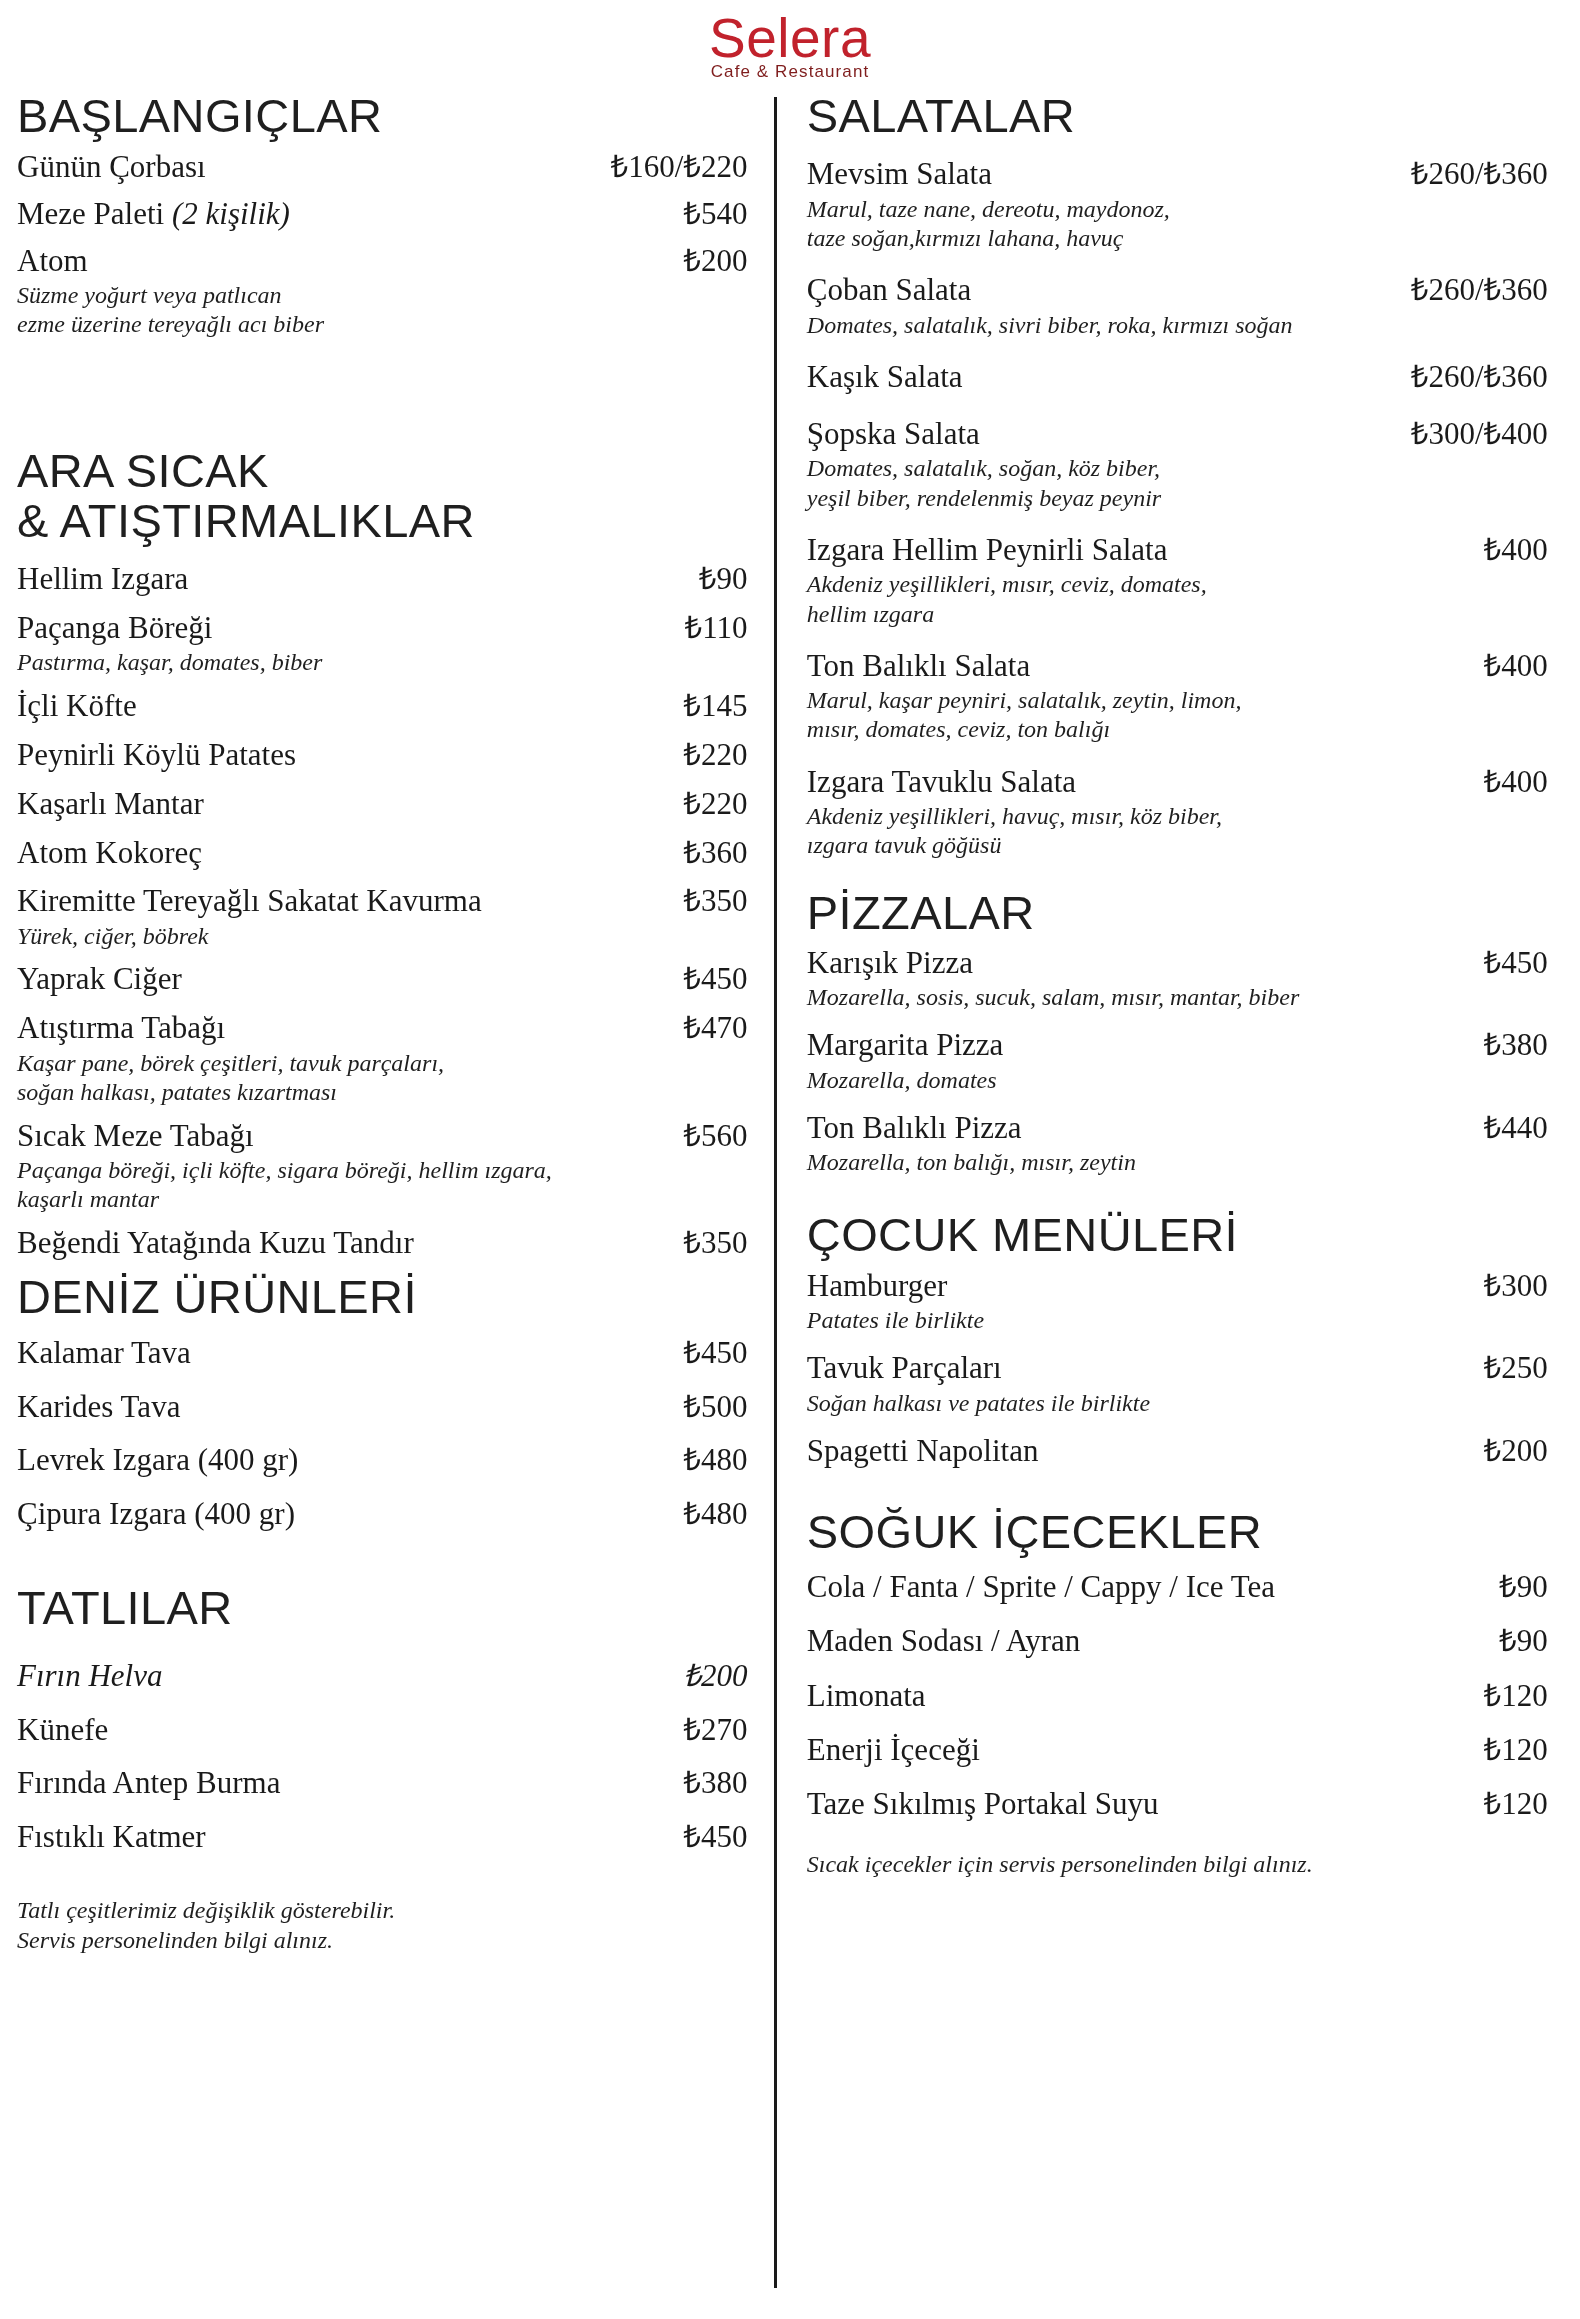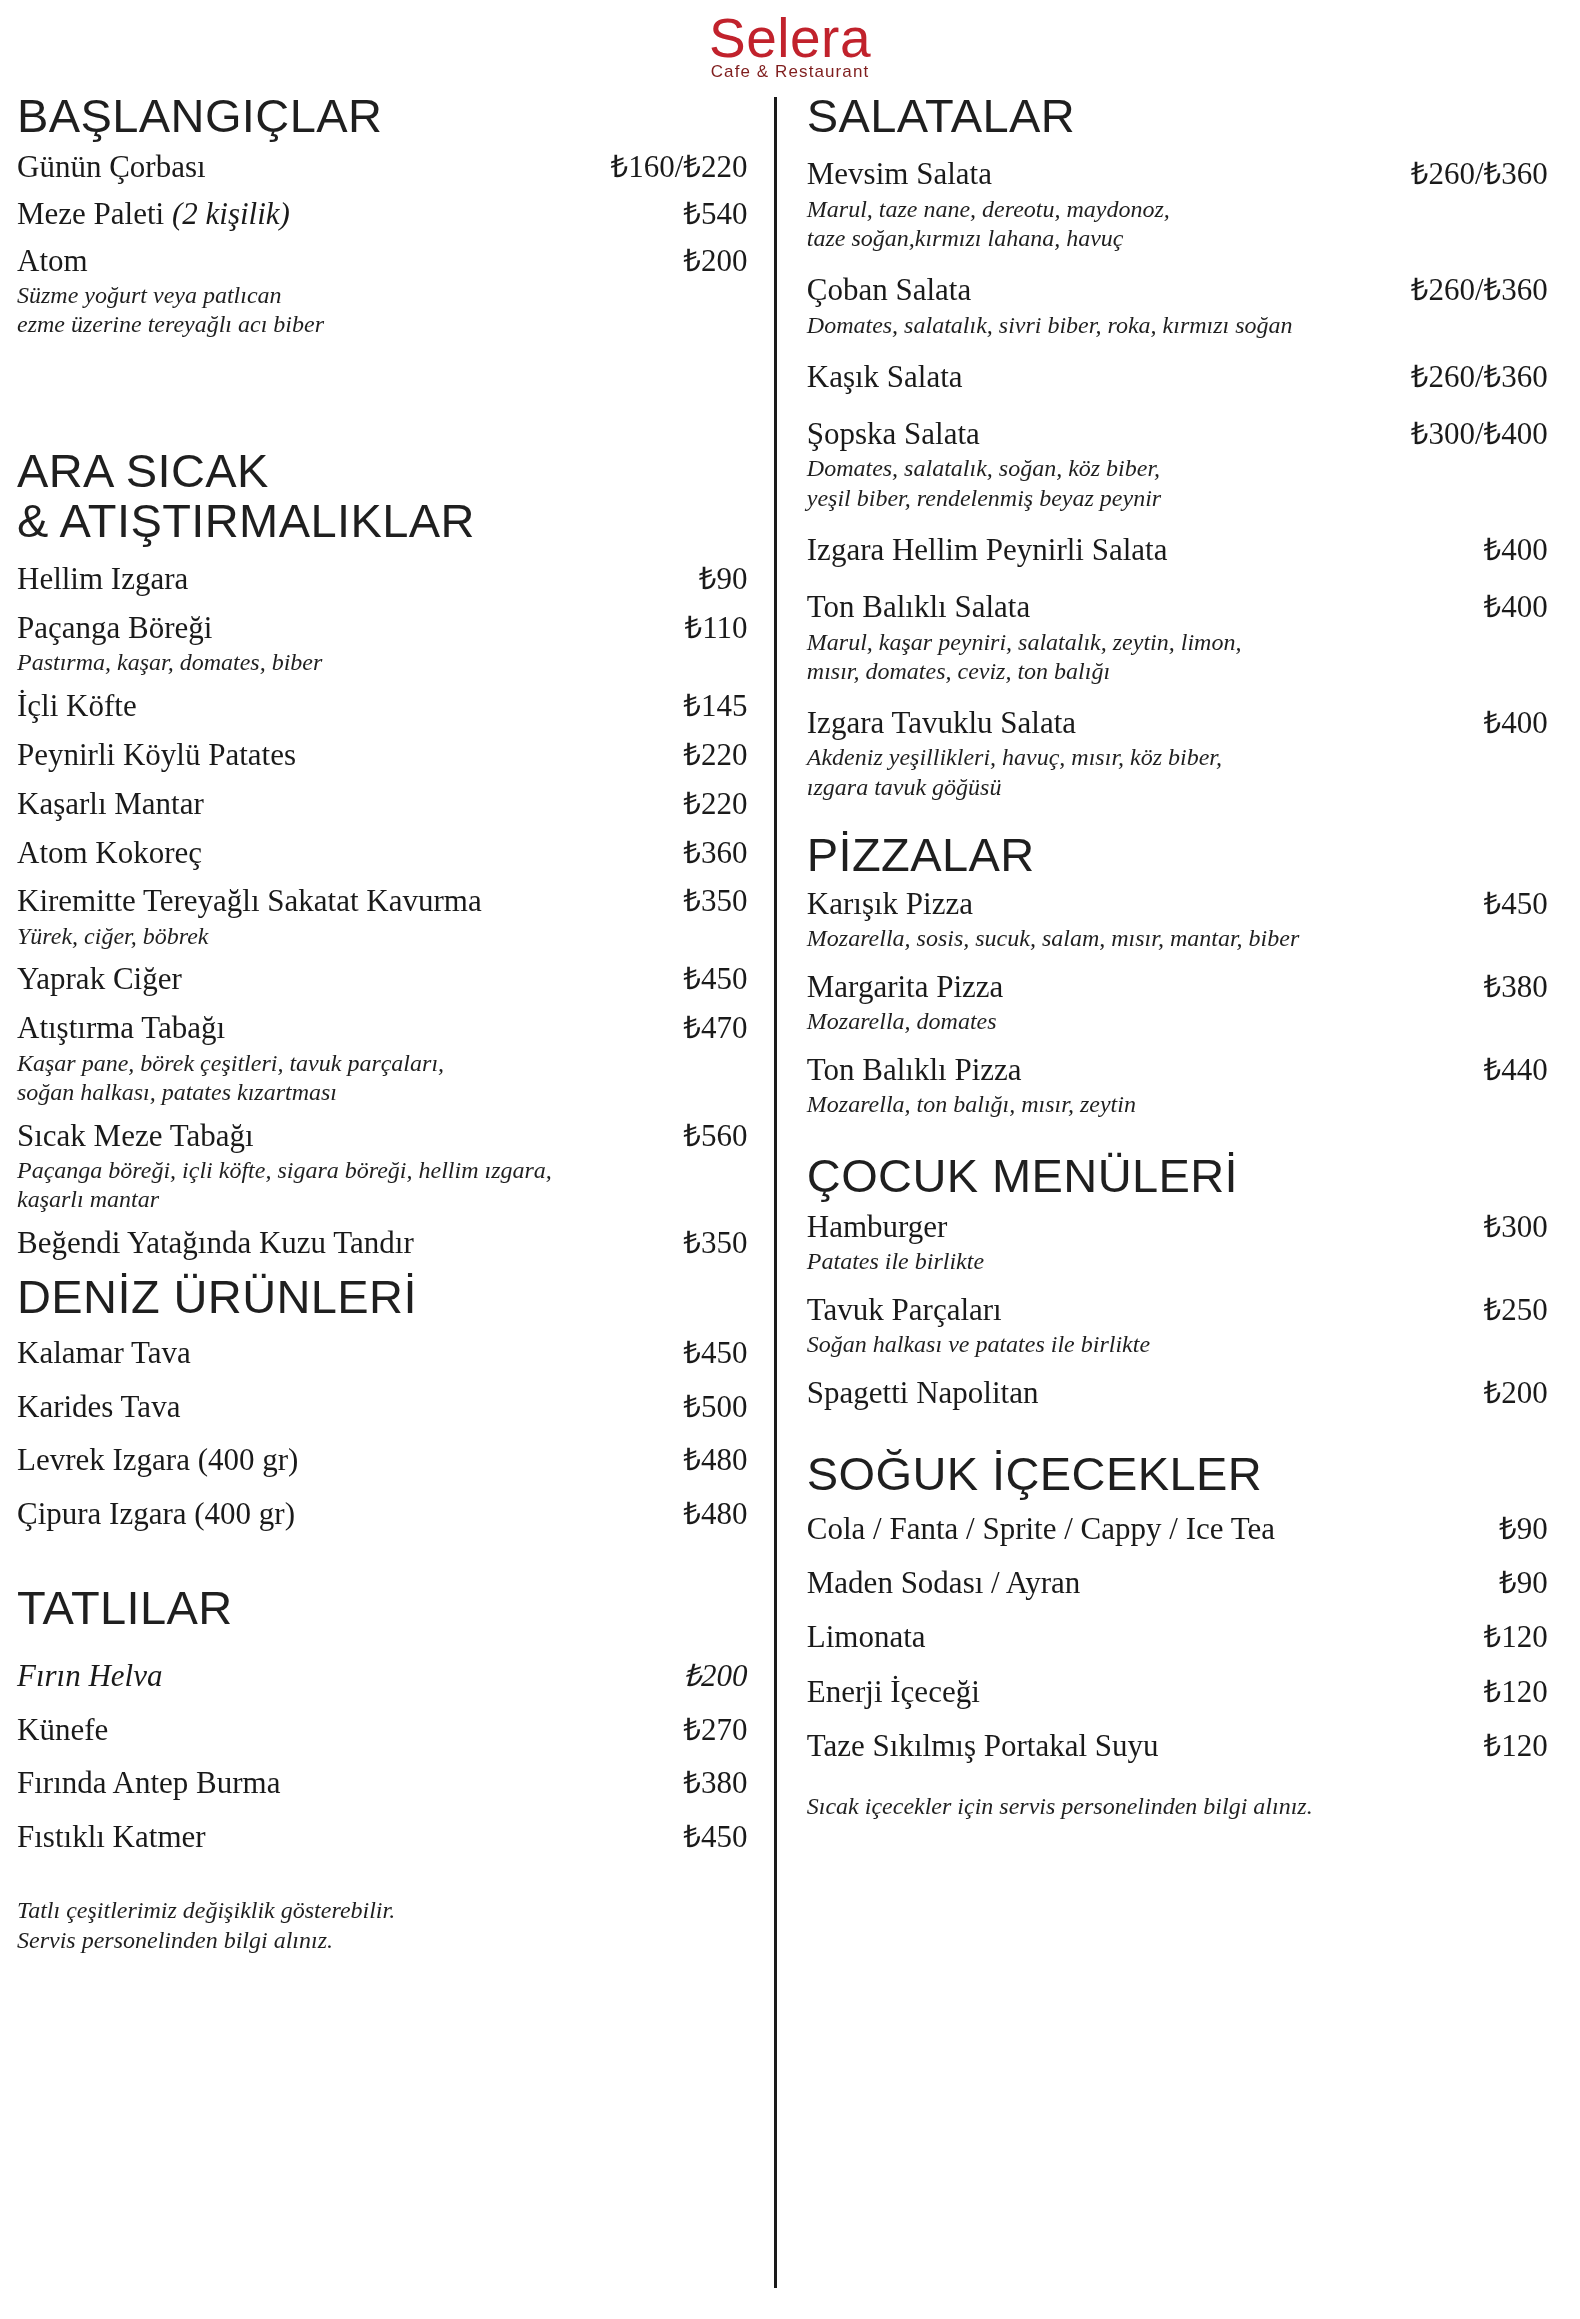--- a/index.html
+++ b/index.html
@@ -314,20 +314,22 @@
             <div class="item-price">₺300/₺400</div>
           </div>
           <div class="item-desc">Domates, salatalık, soğan, köz biber,
 yeşil biber, rendelenmiş beyaz peynir</div>
         </div>
         <div class="item-wrap" style="margin-bottom: 17px;">
           <div class="item">
             <div class="item-name">Izgara Hellim Peynirli Salata</div>
             <div class="item-price">₺400</div>
           </div>
+          <div class="item-desc">Akdeniz yeşillikleri, mısır, ceviz, domates,
+hellim ızgara</div>
         </div>
         <div class="item-wrap" style="margin-bottom: 17px;">
           <div class="item">
             <div class="item-name">Ton Balıklı Salata</div>
             <div class="item-price">₺400</div>
           </div>
           <div class="item-desc">Marul, kaşar peyniri, salatalık, zeytin, limon,
 mısır, domates, ceviz, ton balığı</div>
         </div>
         <div class="item-wrap" style="margin-bottom: 17px;">

